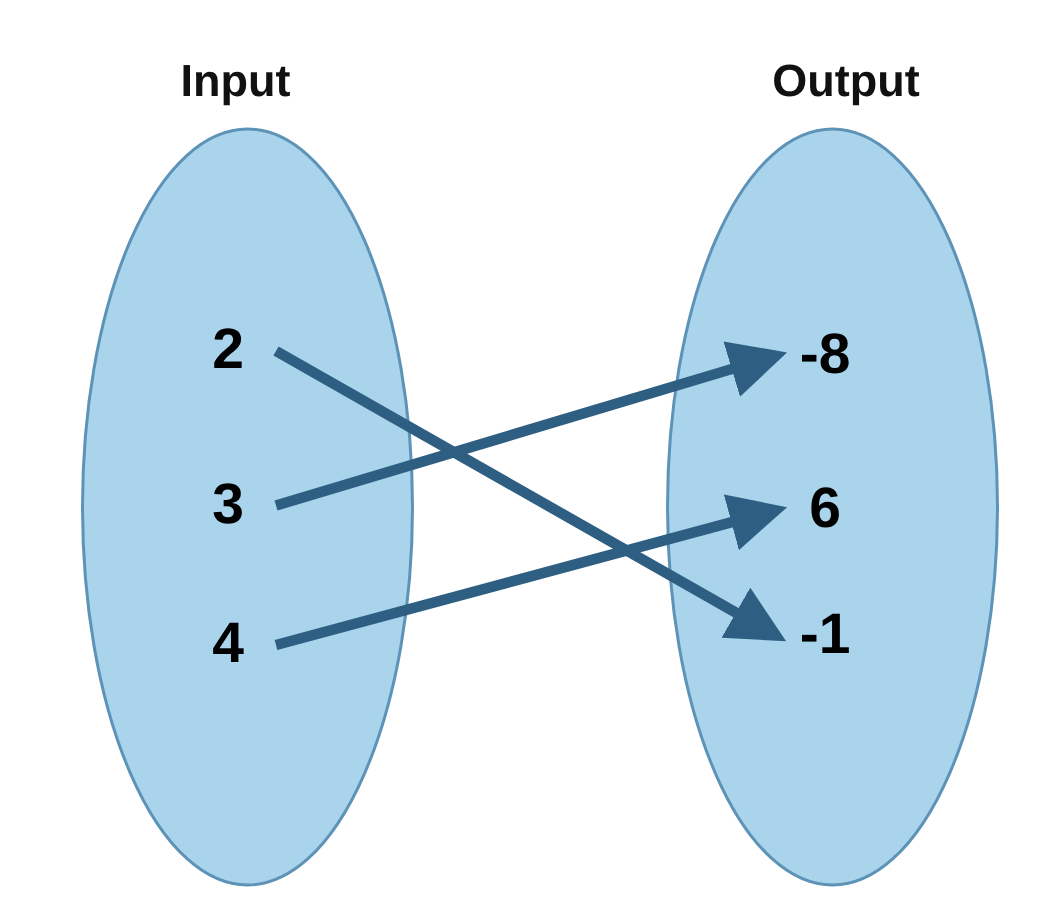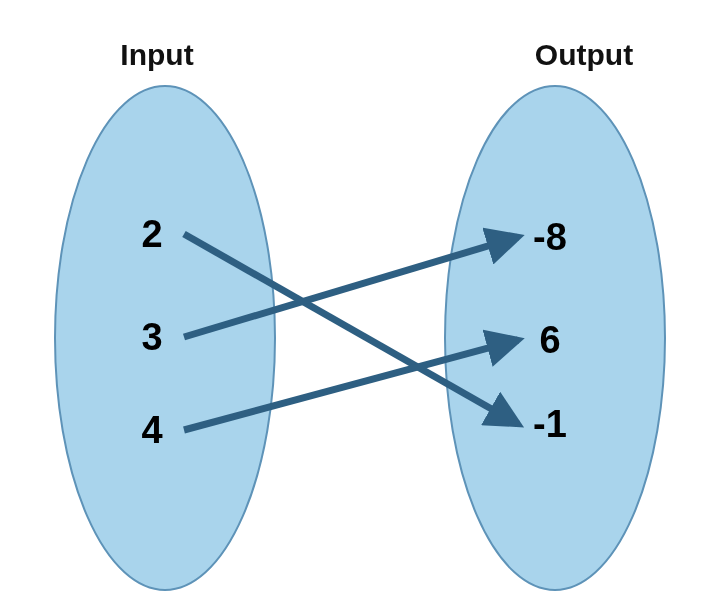--- a/index.html
+++ b/index.html
@@ -23,21 +23,21 @@
   }
   .title {
     position: absolute;
     transform: translate(-50%, -50%);
     font-weight: bold;
     font-size: 30px;
     color: #111111;
     white-space: nowrap;
   }
   .left-title  { left: 157px; top: 55px; }
-  .right-title { left: 584px; top: 55px; }
+  .right-title { left: 564px; top: 55px; }
   .item {
     position: absolute;
     transform: translate(-50%, -50%);
     font-weight: bold;
     font-size: 38px;
     color: #000000;
     white-space: nowrap;
   }
 </style>
 </head>

